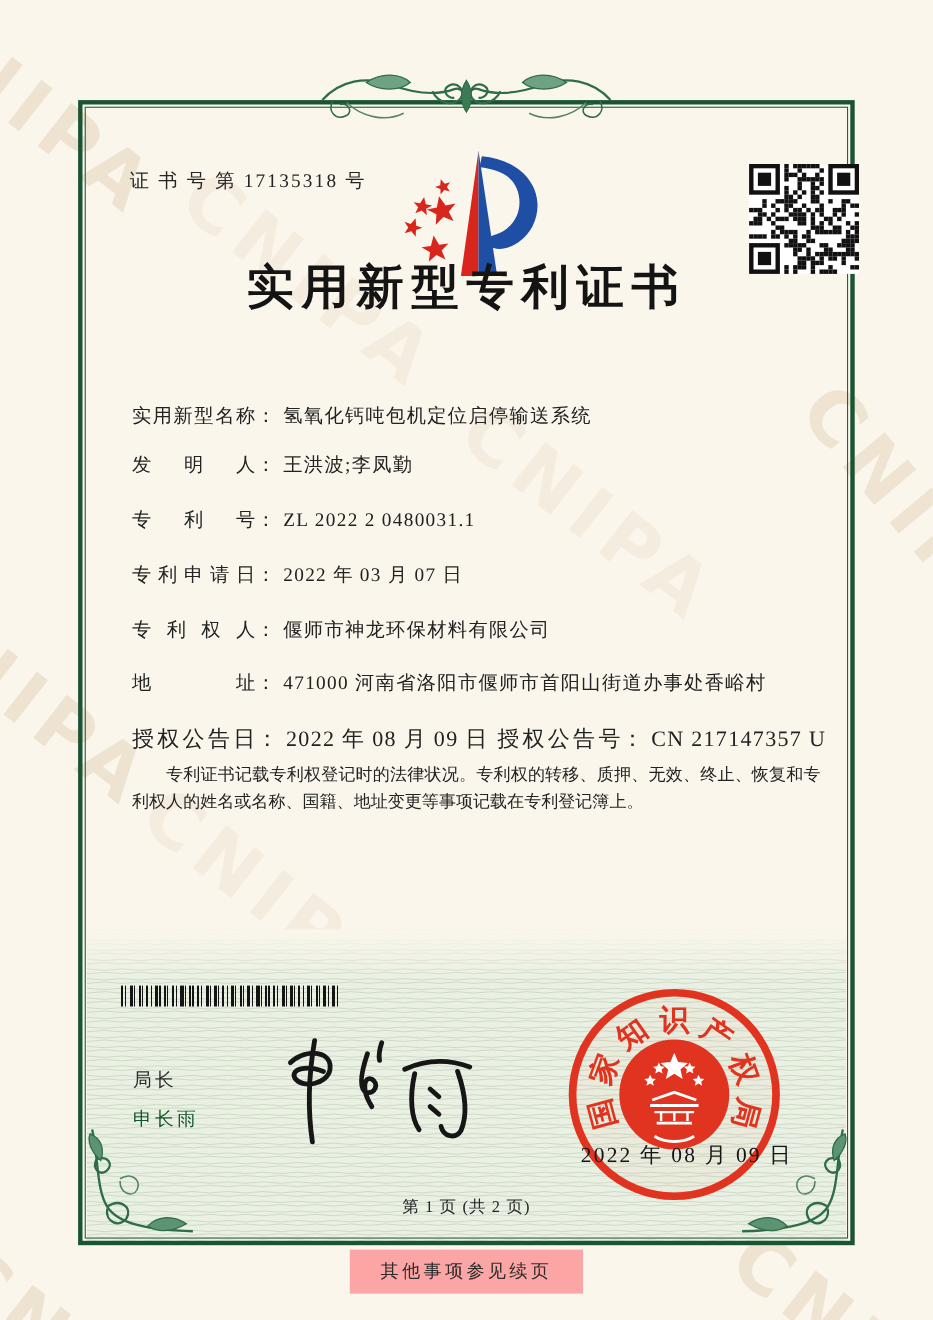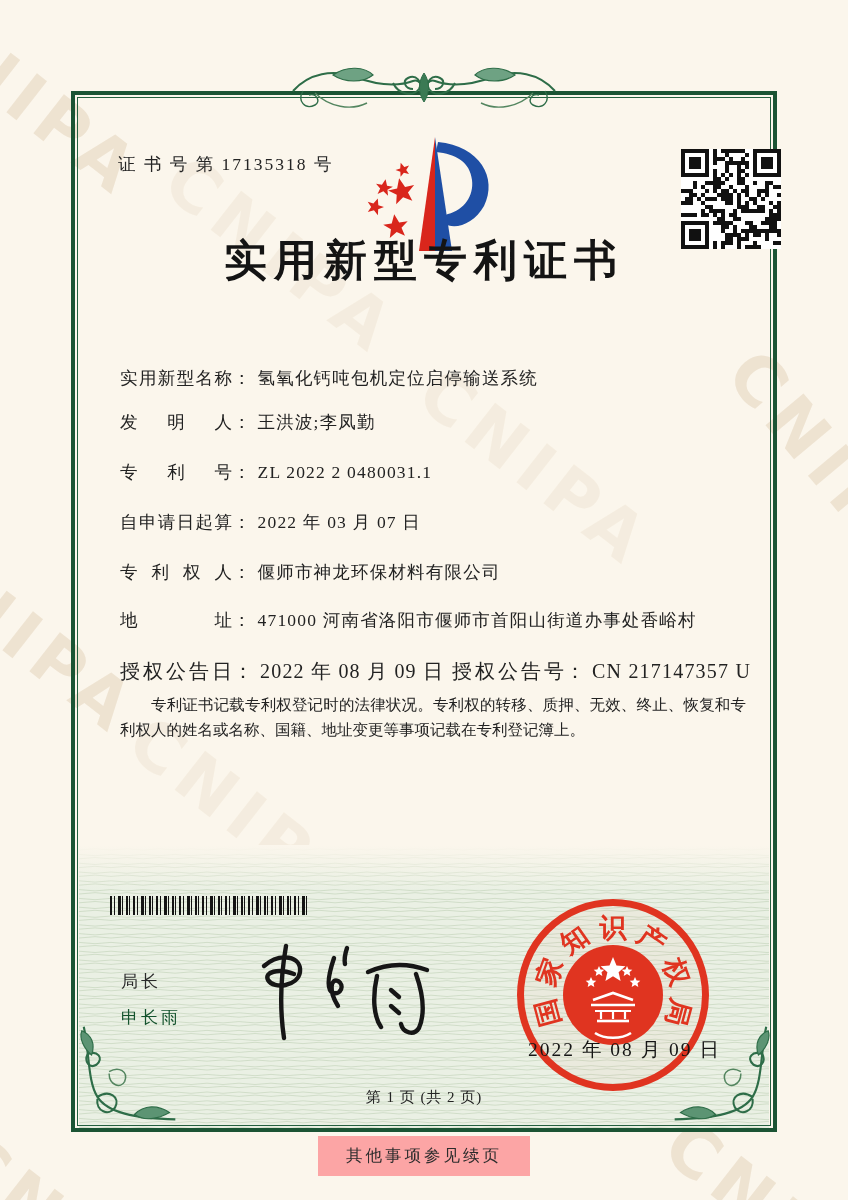--- a/index.html
+++ b/index.html
@@ -513,21 +513,21 @@
 <div class="field-row fr0">
   <span class="f-label">实用新型名称</span><span class="f-colon">：</span><span class="f-value">氢氧化钙吨包机定位启停输送系统</span>
 </div>
 <div class="field-row fr1">
   <span class="f-label">发明人</span><span class="f-colon">：</span><span class="f-value">王洪波;李凤勤</span>
 </div>
 <div class="field-row fr2">
   <span class="f-label">专利号</span><span class="f-colon">：</span><span class="f-value">ZL 2022 2 0480031.1</span>
 </div>
 <div class="field-row fr3">
-  <span class="f-label">自申请日起算</span><span class="f-colon">：</span><span class="f-value">2022 年 03 月 07 日</span>
+  <span class="f-label">专利申请日</span><span class="f-colon">：</span><span class="f-value">2022 年 03 月 07 日</span>
 </div>
 <div class="field-row fr4">
   <span class="f-label">专利权人</span><span class="f-colon">：</span><span class="f-value">偃师市神龙环保材料有限公司</span>
 </div>
 <div class="field-row fr5">
   <span class="f-label">地址</span><span class="f-colon">：</span><span class="f-value">471000 河南省洛阳市偃师市首阳山街道办事处香峪村</span>
 </div>
 
 <div class="grant-row">
   <span class="f-label">授权公告日</span><span class="f-colon">：</span><span class="f-value">2022 年 08 月 09 日</span>

